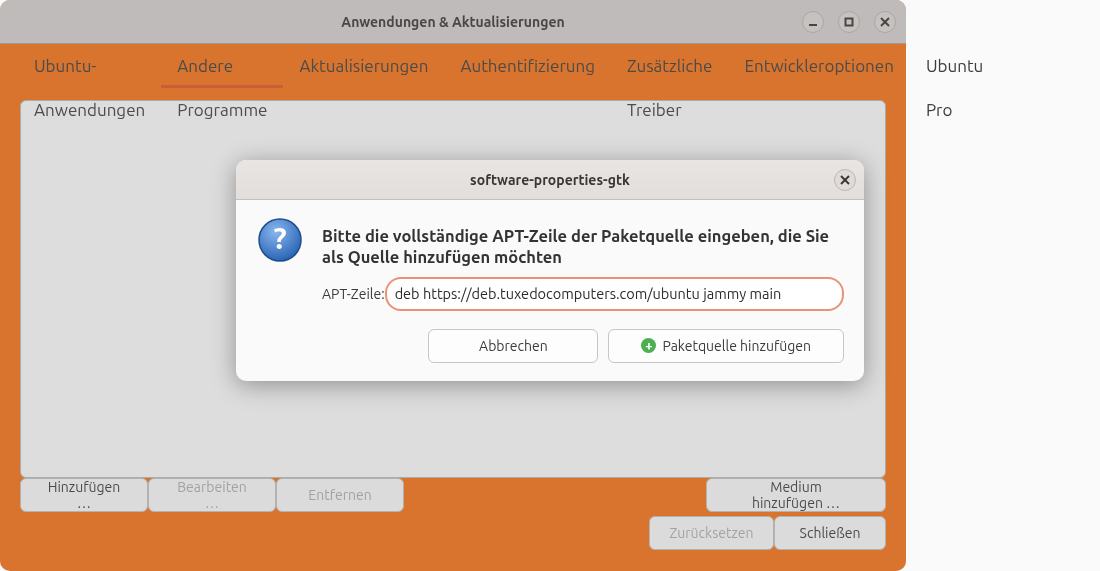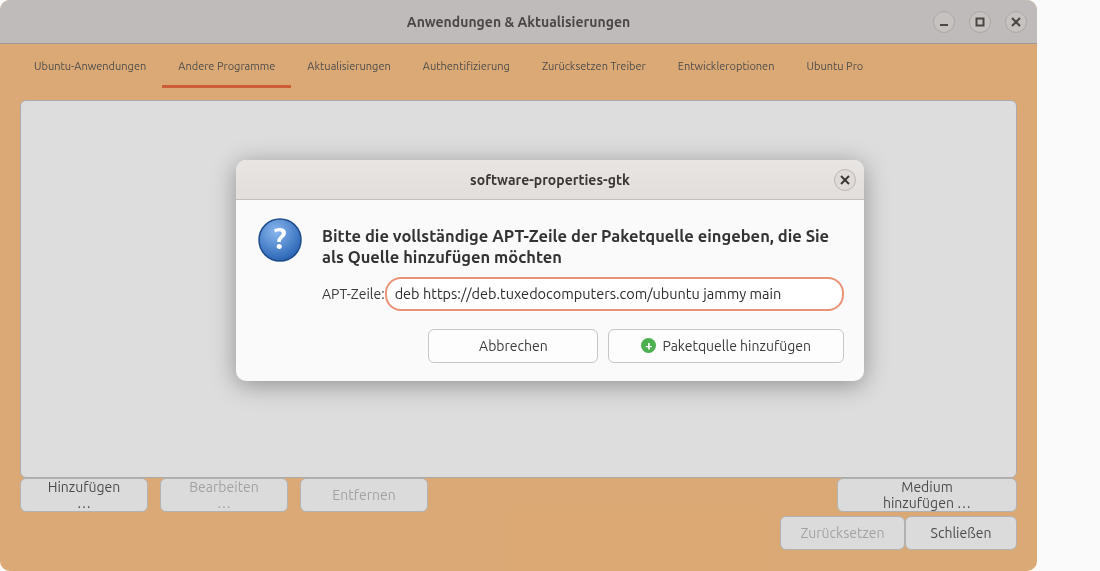--- a/index.html
+++ b/index.html
@@ -10,23 +10,23 @@
     color: #3b3b3b;
     background: #fafafa;
     width: 1100px;
     height: 571px;
     overflow: hidden;
     position: relative;
   }
 
   
   .window {
-    width: 1037px;
+    width: 906px;
     height: 571px;
-    background: #fdba74;
+    background: #f97316;
     border-radius: 10px;
     position: relative;
   }
 
   .titlebar {
     height: 44px;
     background: linear-gradient(#d7d2d0, #d7d2d0);
     border-bottom: 1px solid #a9a4a2;
     display: flex;
     align-items: center;
@@ -66,21 +66,21 @@
     display: flex;
     align-items: center;
     padding: 0 18px;
     gap: 0;
     border-bottom: 1px solid transparent;
   }
   .tab {
     padding: 0 16px;
     height: 44px;
     line-height: 44px;
-    font-size: 11px;
+    font-size: 17px;
     color: #3c3c3c;
     cursor: pointer;
     position: relative;
   }
   .tab.active::after {
     content: "";
     position: absolute;
     left: 0; right: 0; bottom: 0;
     height: 3px;
     background: #e95420;
@@ -94,21 +94,21 @@
     background: #ffffff;
     margin-top: 12px;
   }
 
   .bottom-buttons {
     position: absolute;
     left: 20px; right: 20px;
     top: 478px;
     display: flex;
   }
-  .bottom-buttons .left { display: flex; gap: 12px; }
+  .bottom-buttons .left { display: flex; }
   .bottom-buttons .right { margin-left: auto; }
 
   .btn {
     height: 34px;
     border: 1px solid #c6c6c6;
     background: #fdfdfd;
     border-radius: 6px;
     padding: 0 32px;
     font-size: 14px;
     color: #3b3b3b;
@@ -261,21 +261,21 @@
           </svg>
       </div>
     </div>
   </div>
 
   <div class="tabs">
     <div class="tab">Ubuntu-Anwendungen</div>
     <div class="tab active">Andere Programme</div>
     <div class="tab">Aktualisierungen</div>
     <div class="tab">Authentifizierung</div>
-    <div class="tab">Zurücksetzen Treiber</div>
+    <div class="tab">Zusätzliche Treiber</div>
     <div class="tab">Entwickleroptionen</div>
     <div class="tab">Ubuntu Pro</div>
   </div>
 
   <div class="content-area"></div>
 
   <div class="bottom-buttons">
     <div class="left">
       <button class="btn" style="width:128px">Hinzufügen …</button>
       <button class="btn disabled" style="width:128px" disabled="">Bearbeiten …</button>

